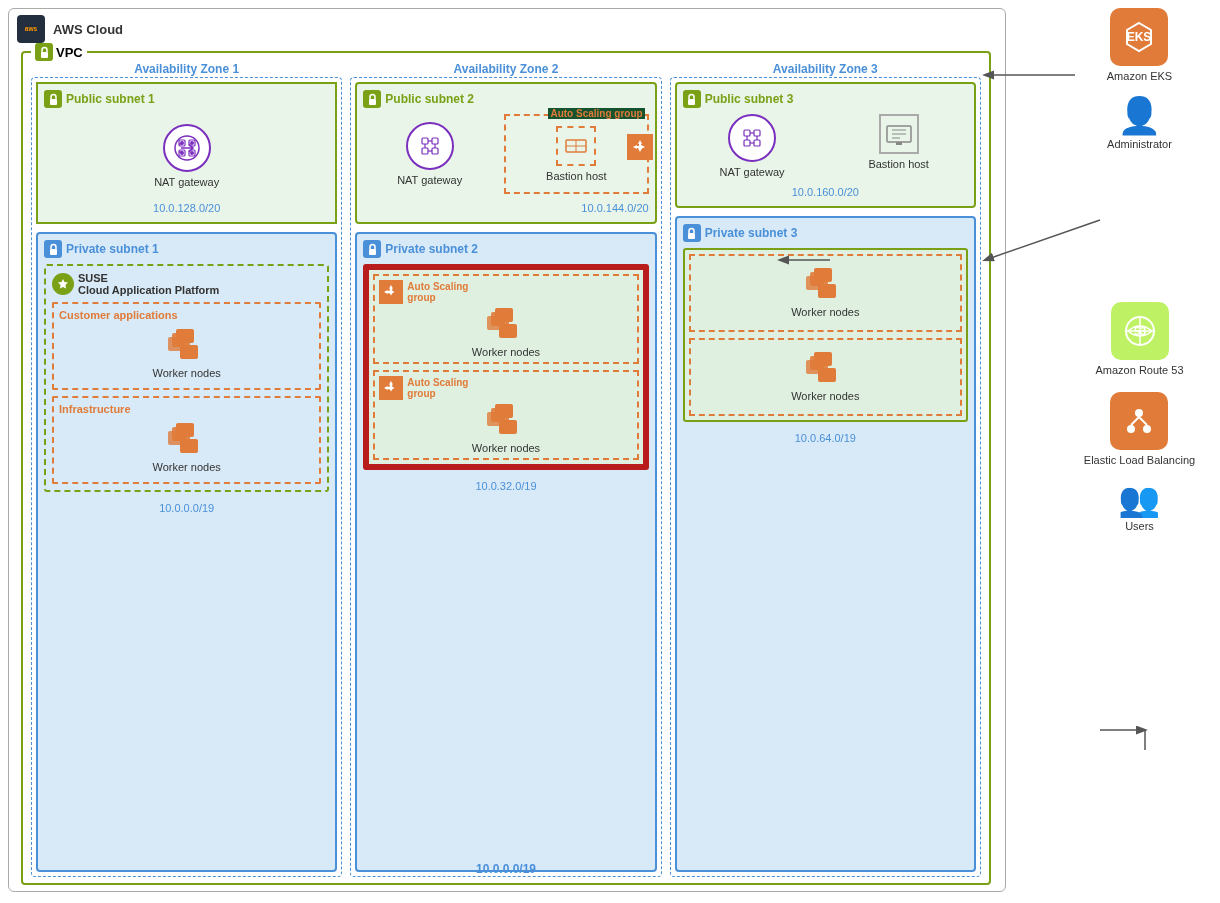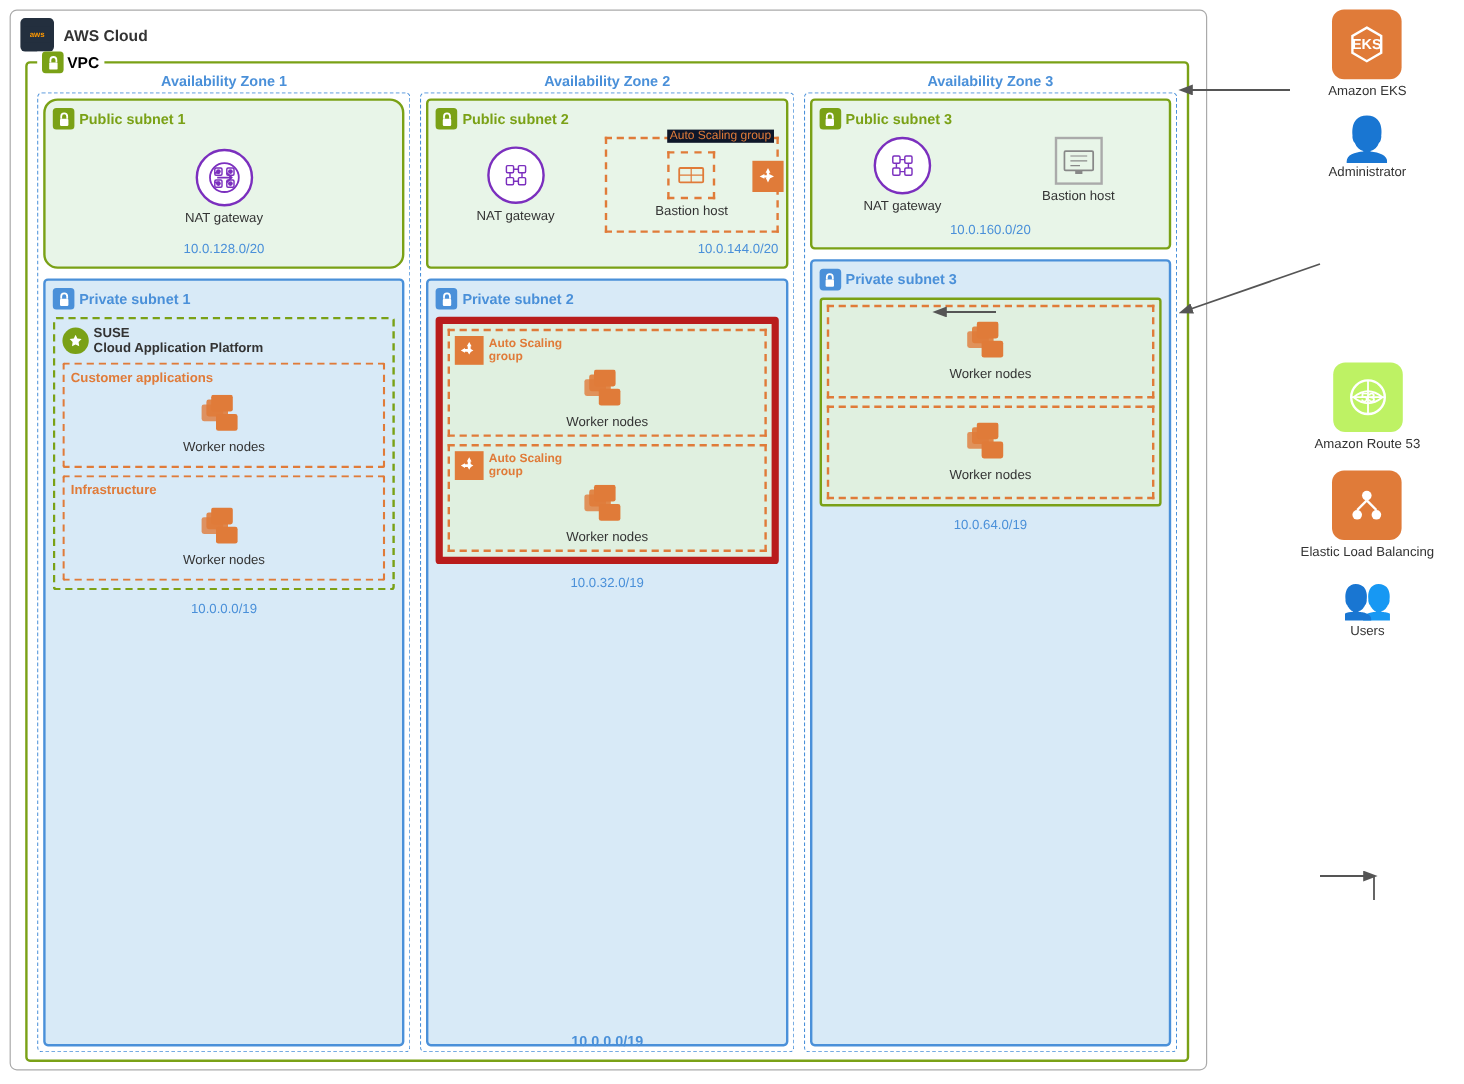--- a/index.html
+++ b/index.html
@@ -68,21 +68,21 @@
         </div>
         <div style="flex:1; text-align:center;">
           <span style="font-size:12px;color:#4a90d9;font-weight:bold;">Availability Zone 3</span>
         </div>
       </div>
 
       <div style="position:absolute; top:24px; left:8px; width:950px; height:800px; display:flex; gap:8px;">
 
         <div style="flex:1; border:1px dashed #4a90d9; border-radius:4px; padding:4px; display:flex; flex-direction:column;">
 
-          <div style="border:2px solid #7aa116; border-radius:12px; background:#e8f5e8; padding:6px; margin-bottom:8px;">
+          <div style="border:2px solid #7aa116; border-radius:0; background:#e8f5e8; padding:6px; margin-bottom:8px;">
             <div style="display:flex;align-items:center;gap:4px;margin-bottom:6px;">
               <div style="width:18px;height:18px;background:#7aa116;border-radius:3px;display:flex;align-items:center;justify-content:center;">
                 <svg width="11" height="13" viewBox="0 0 11 13">
                     <rect x="2" y="6" width="7" height="6" rx="1" fill="white"></rect>
                     <path d="M3 6V4a2.5 2.5 0 015 0v2" stroke="white" stroke-width="1.5" fill="none"></path>
                   </svg>
               </div>
               <span style="font-size:12px;color:#7aa116;font-weight:bold;">Public subnet 1</span>
             </div>
 
@@ -188,21 +188,21 @@
                     <line x1="12" y1="9" x2="16" y2="9" stroke="#7B2FBE" stroke-width="1.2"></line>
                     <line x1="12" y1="19" x2="16" y2="19" stroke="#7B2FBE" stroke-width="1.2"></line>
                     <line x1="9" y1="12" x2="9" y2="16" stroke="#7B2FBE" stroke-width="1.2"></line>
                     <line x1="19" y1="12" x2="19" y2="16" stroke="#7B2FBE" stroke-width="1.2"></line>
                   </svg>
                 </div>
                 <span style="font-size:11px;color:#333;margin-top:4px;">NAT gateway</span>
               </div>
 
               <div style="border:2px dashed #e07b39;padding:4px;flex:1;position:relative;">
-                <span style="position:absolute;top:-8px;right:2px;font-size:10px;color:#e07b39;font-weight:normal;background:#0f172a;padding:0 2px;">Auto Scaling group</span>
+                <span style="position:absolute;top:-8px;right:2px;font-size:10px;color:#e07b39;font-weight:bold;background:#14532d;padding:0 2px;">Auto Scaling group</span>
                 <div style="display:flex;flex-direction:column;align-items:center;padding:6px 0;">
                   <div style="width:40px;height:40px;border:2.5px dashed #e07b39;display:flex;align-items:center;justify-content:center;background:transparent;">
                     <svg width="24" height="24" viewBox="0 0 24 24">
                       <rect x="2" y="6" width="20" height="12" rx="1" fill="none" stroke="#e07b39" stroke-width="1.5"></rect>
                       <line x1="12" y1="6" x2="12" y2="18" stroke="#e07b39" stroke-width="1"></line>
                       <line x1="2" y1="12" x2="22" y2="12" stroke="#e07b39" stroke-width="1"></line>
                     </svg>
                   </div>
                   <span style="font-size:11px;color:#333;margin-top:4px;">Bastion host</span>
                 </div>

